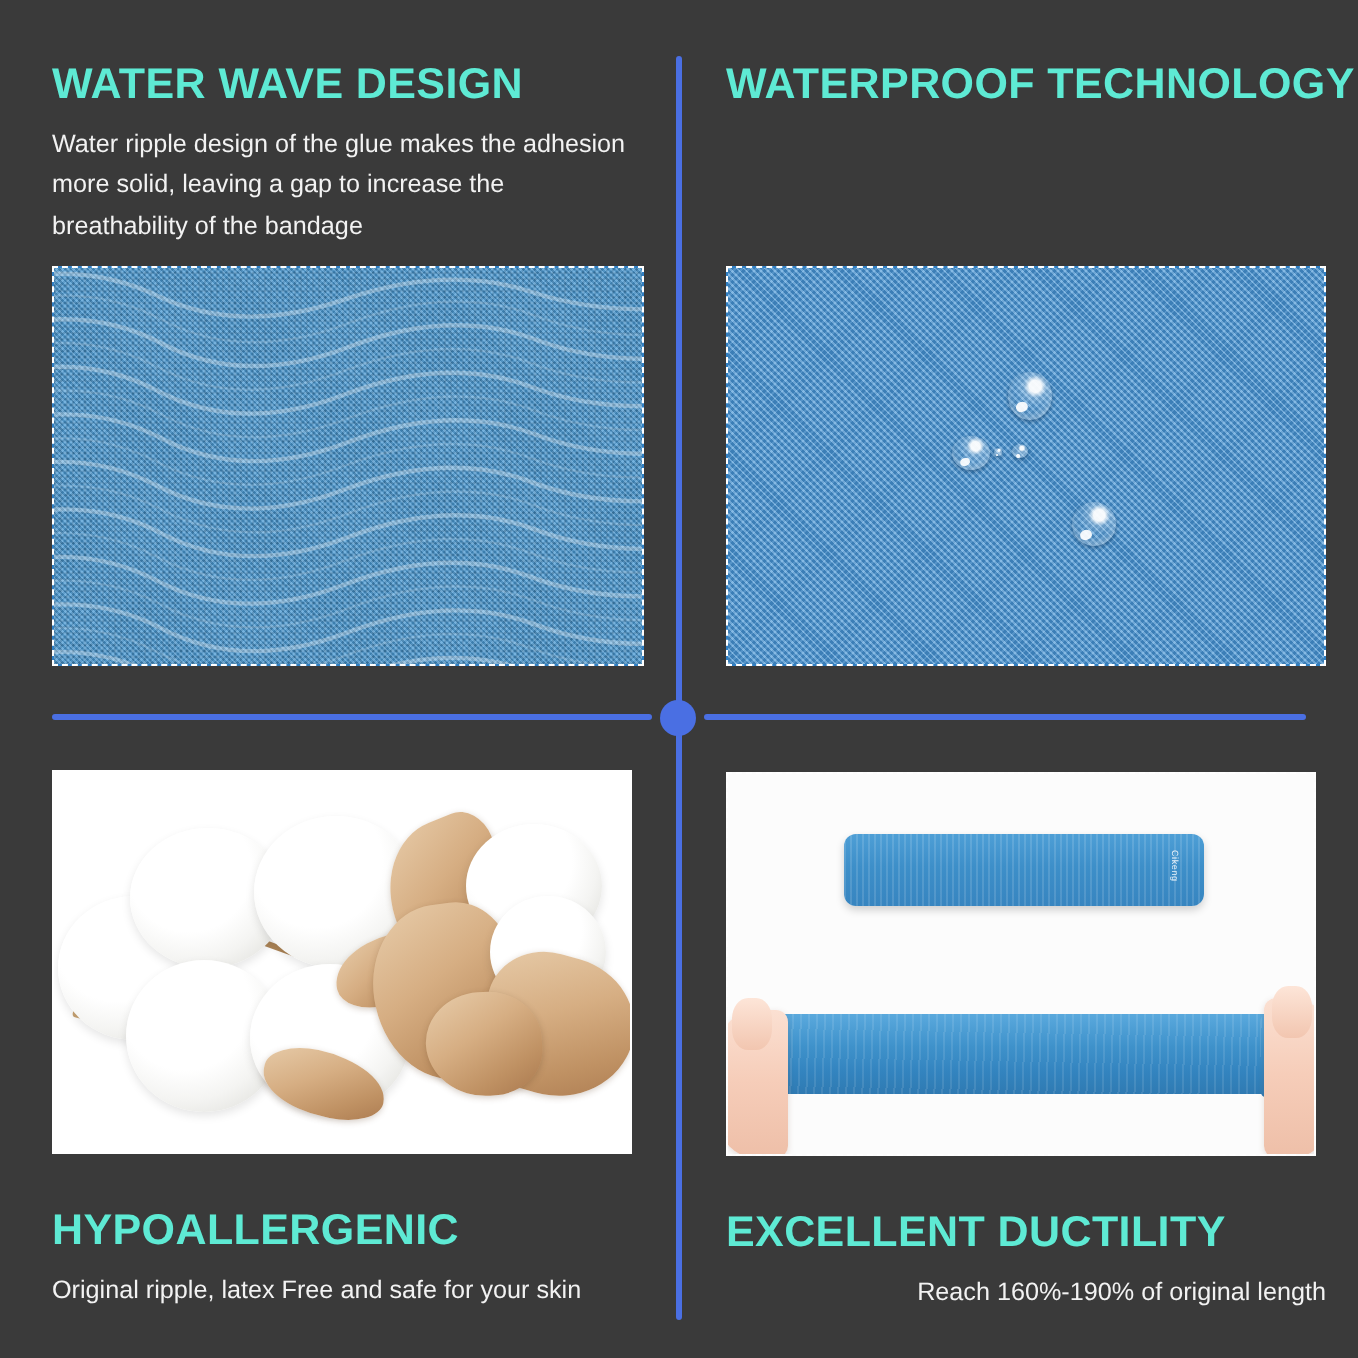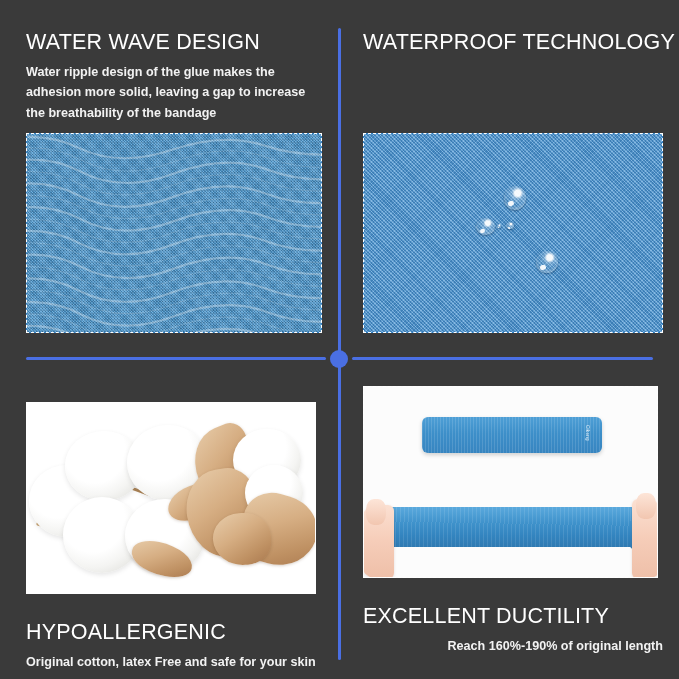--- a/index.html
+++ b/index.html
@@ -38,35 +38,35 @@
     width:18px; height:18px;
     border-radius:50%;
     background:#4a6fe3;
     z-index:4;
   }
 
   
   .panel { position:absolute; }
   .panel.tl { left:0;     top:0;     width:338px; height:357px; }
   .panel.tr { left:341px; top:0;     width:338px; height:357px; }
-  .panel.bl { left:0;     top:376px; width:338px; height:234px; }
+  .panel.bl { left:0;     top:359px; width:338px; height:234px; }
   .panel.br { left:341px; top:360px; width:338px; height:319px; }
 
   .heading {
-    color:#ffffff;
+    color:#5eead4;
     font-size:21.5px;
-    font-weight:normal;
+    font-weight:bold;
     letter-spacing:0.2px;
     white-space:nowrap;
   }
   .body-text {
     color:#f2f2f2;
     font-size:12.6px;
     line-height:1.62;
-    font-weight:700;
+    font-weight:400;
   }
 
   .tl .heading { position:absolute; left:26px; top:30px; }
   .tl .body-text { position:absolute; left:26px; top:62px; width:296px; }
   .tr .heading { position:absolute; left:22px; top:30px; }
   .tr .body-text { position:absolute; left:22px; top:62px; width:300px; }
 
   .bl .heading { position:absolute; left:26px; top:244px; }
   .bl .body-text { position:absolute; left:26px; top:276px; width:300px; }
   .br .heading { position:absolute; left:22px; top:244px; }
@@ -250,21 +250,21 @@
 
       <div class="husk" style="left:168px; top:24px; width:60px; height:74px; border-radius:70% 30% 45% 55%; transform:rotate(-22deg);"></div>
       <div class="boll fluff" style="left:206px; top:26px; width:68px; height:62px;"></div>
       <div class="husk" style="left:160px; top:66px; width:72px; height:88px; border-radius:55% 45% 40% 60%; transform:rotate(-8deg);"></div>
       <div class="boll fluff" style="left:218px; top:62px; width:58px; height:56px;"></div>
       <div class="husk" style="left:214px; top:92px; width:76px; height:70px; border-radius:45% 55% 60% 40%; transform:rotate(16deg);"></div>
       <div class="husk" style="left:186px; top:110px; width:58px; height:52px; border-radius:50% 50% 45% 55%; transform:rotate(-4deg);"></div>
     </div>
 
     <div class="heading">HYPOALLERGENIC</div>
-    <div class="body-text">Original cotton, latex Free and safe for your skin</div>
+    <div class="body-text">Original ripple, latex Free and safe for your skin</div>
   </div>
 
   <div class="panel br">
     <div class="photo">
 
       <div class="strip" style="left:58px; top:30px; width:180px; height:36px;">
         <span class="brand" style="left:168px; top:8px;">Cikeng</span>
       </div>
 
       <div class="stretched" style="left:12px; top:120px; width:272px; height:40px;"></div>

